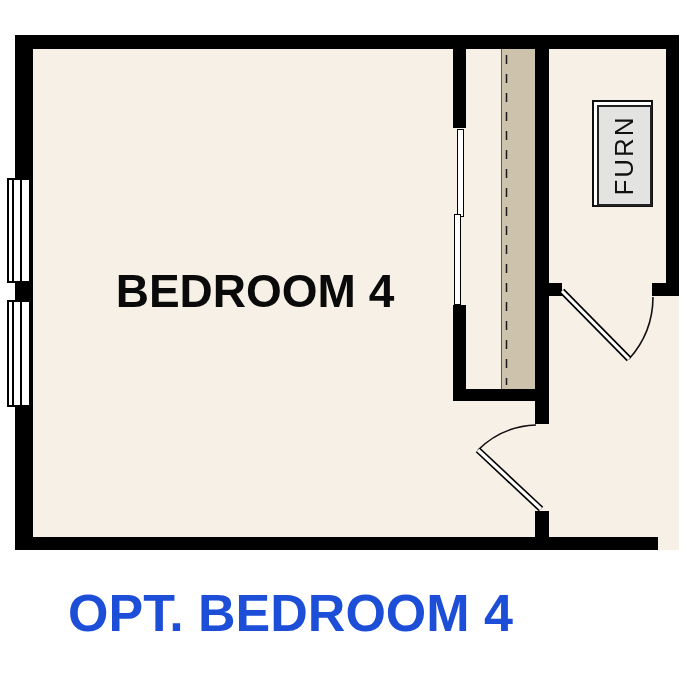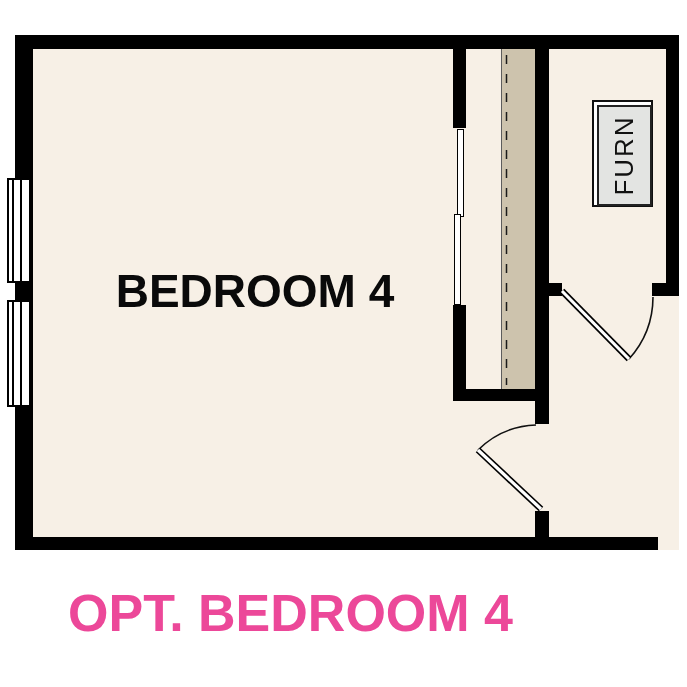--- a/index.html
+++ b/index.html
@@ -51,21 +51,21 @@
   .furn-text { transform: rotate(-90deg); font-size: 26px; font-weight: 400;
                letter-spacing: 2px; color: #111111; white-space: nowrap; }
 
   
   .overlay { left: 0; top: 0; width: 687px; height: 687px; pointer-events: none; }
 
   
   .room-label { left: 33px; top: 264px; width: 444px; text-align: center;
                 font-size: 46px; font-weight: 700; color: #0a0a0a; letter-spacing: 0px; }
   .caption { left: 0; top: 583px; width: 581px; text-align: center;
-             font-size: 52px; font-weight: 700; color: #ec4899; }
+             font-size: 52px; font-weight: 700; color: #1d4ed8; }
 </style>
 </head>
 <body>
 
 <div class="canvas">
 
   <div class="abs floor"></div>
 
   <div class="abs shelf"></div>
 

